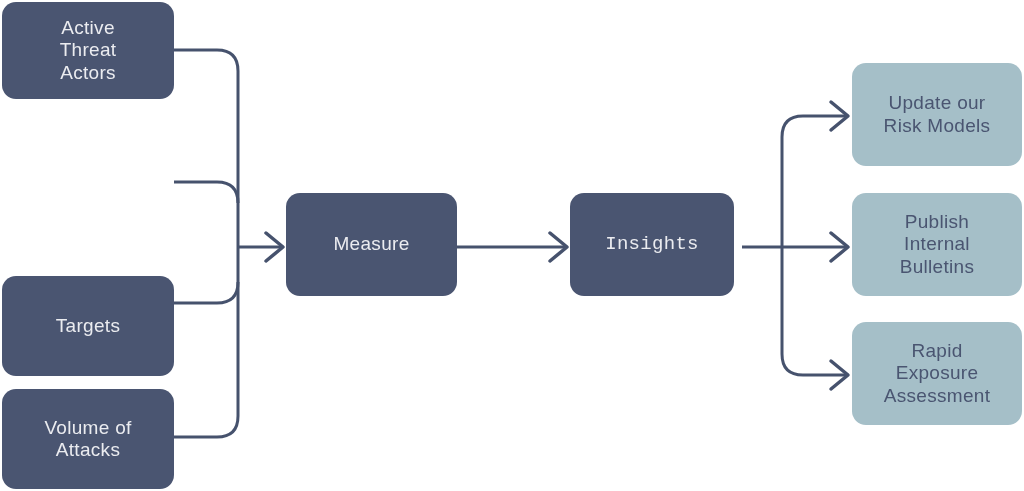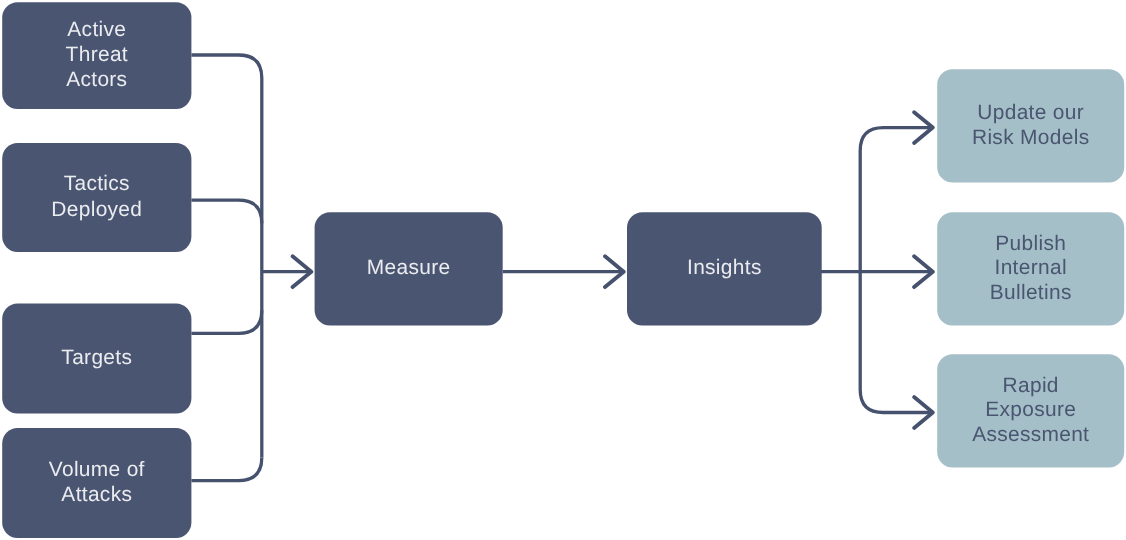--- a/index.html
+++ b/index.html
@@ -61,21 +61,21 @@
     color: var(--light-box-text, #4A5571);
   }
 
   
   .n-input-1 { left: 2px;   top: 2px;   width: 172px; height: 97px; }
   .n-input-2 { left: 2px;   top: 130px; width: 172px; height: 99px; }
   .n-input-3 { left: 2px;   top: 260px; width: 172px; height: 100px; margin-top: 16px; }
   .n-input-4 { left: 2px;   top: 389px; width: 172px; height: 100px; text-align: center; }
   
   .n-measure  { left: 286px; top: 193px; width: 171px; height: 103px; text-align: center; }
-  .n-insights { left: 570px; top: 193px; width: 177px; height: 103px; }
+  .n-insights { left: 570px; top: 193px; width: 164px; height: 103px; font-family: Liberation Mono, monospace; }
   
   .n-output-1 { left: 852px; top: 63px;  width: 170px; height: 103px; }
   .n-output-2 { left: 852px; top: 193px; width: 170px; height: 103px; }
   .n-output-3 { left: 852px; top: 322px; width: 170px; height: 103px; }
 </style>
 </head>
 <body>
 
 <div class="canvas">
 
@@ -103,24 +103,20 @@
       <path d="M782 247 V354 Q782 375 803 375 H847"></path>
       <path class="arrowhead" d="M831 361 L848 375 L831 389"></path>
     </g>
   </svg>
 
   <div class="node dark n-input-1">
     <span class="label">Active
 Threat
 Actors</span>
   </div>
-  <div class="node dark n-input-2">
-    <span class="label">Tactics
-Deployed</span>
-  </div>
   <div class="node dark n-input-3">
     <span class="label">Targets</span>
   </div>
   <div class="node dark n-input-4">
     <span class="label">Volume of
 Attacks</span>
   </div>
 
   <div class="node dark n-measure">
     <span class="label">Measure</span>

